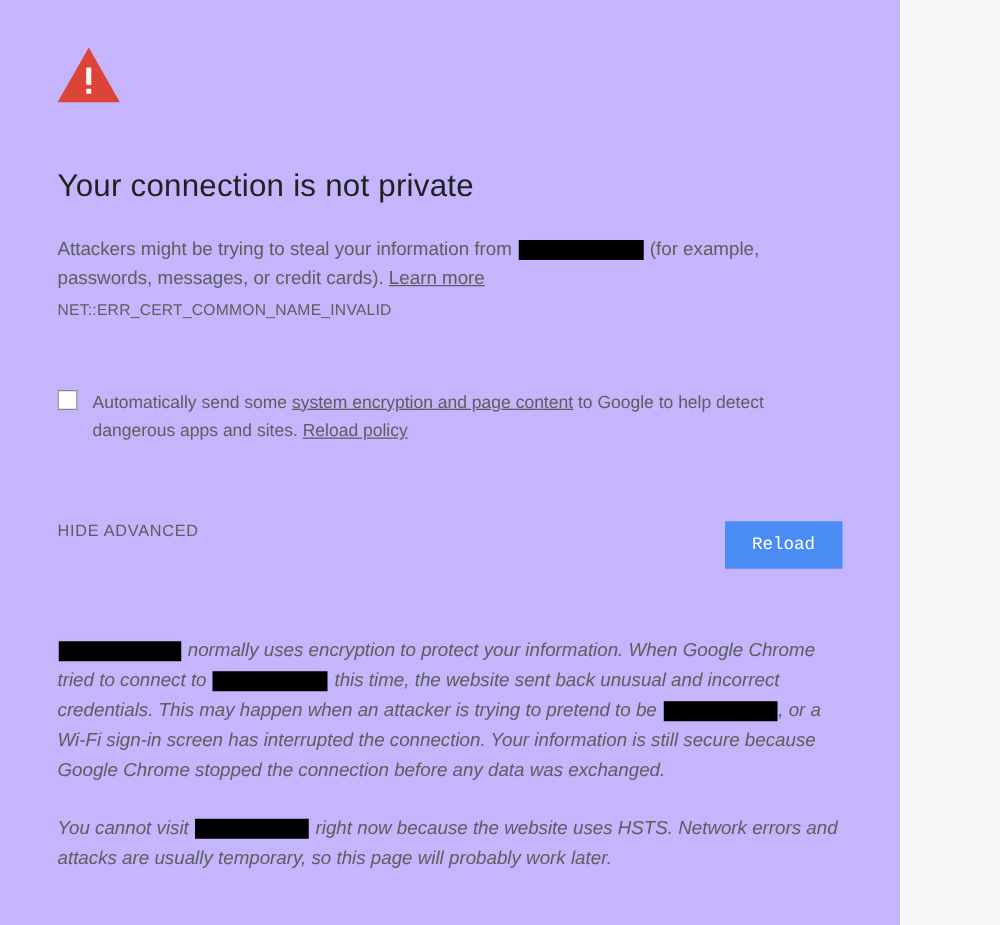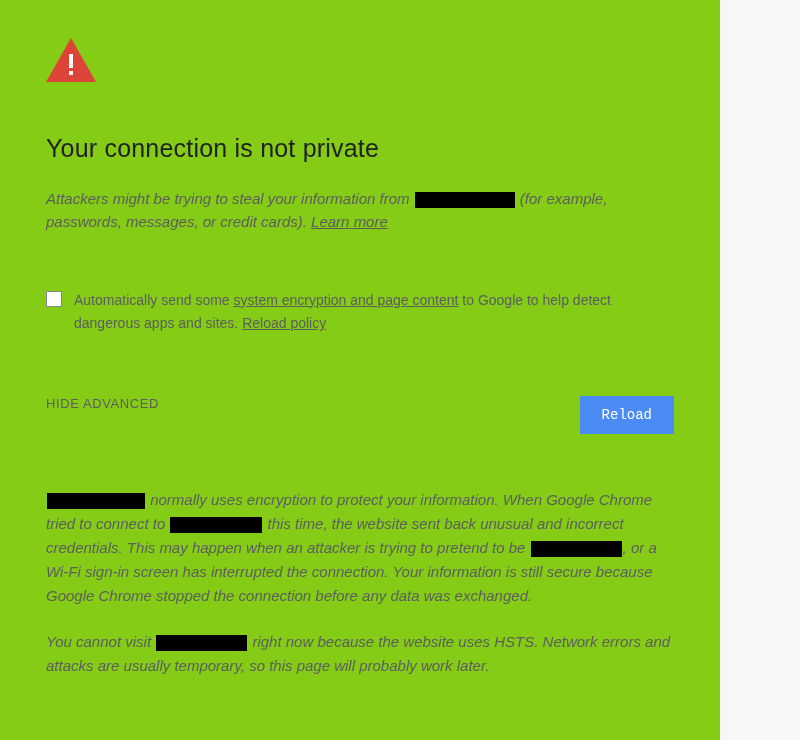--- a/index.html
+++ b/index.html
@@ -8,21 +8,21 @@
       box-sizing: border-box;
     }
     body {
       font-family: 'Segoe UI', Arial, sans-serif;
       background: #f7f7f7;
       width: 800px;
       height: 740px;
       overflow: hidden;
     }
     .page {
-      background: #84cc16;
+      background: #c4b5fd;
       width: 720px;
       height: 740px;
       padding: 38px 46px 0 46px;
     }
     .icon-wrap {
       margin-top: 0;
       margin-bottom: 48px;
     }
     .warning-triangle {
       width: 50px;
@@ -33,21 +33,20 @@
       font-weight: 400;
       color: #212121;
       margin-bottom: 24px;
       letter-spacing: 0.2px;
     }
     .desc {
       font-size: 15px;
       color: #5d5d5d;
       line-height: 1.55;
       margin-bottom: 6px;
-      font-style: italic;
     }
     .redacted {
       display: inline-block;
       background: #000;
       height: 16px;
       vertical-align: middle;
       margin: 0 1px;
     }
     .redacted.w1 { width: 100px; }
     .redacted.w2 { width: 98px; }
@@ -129,20 +128,21 @@
   </div>
 
   <h1>Your connection is not private</h1>
 
   <p class="desc">
     <span>Attackers might be trying to steal your information from</span>
     <span class="redacted w1"></span>
     <span>(for example, passwords, messages, or credit cards). </span><a href="#">Learn more</a>
   </p>
 
+  <div class="error-code">NET::ERR_CERT_COMMON_NAME_INVALID</div>
 
   <div class="checkbox-row">
     <div class="checkbox"></div>
     <div class="checkbox-label">
       <span>Automatically send some </span><a href="#">system encryption and page content</a><span> to Google to help detect dangerous apps and sites. </span><a href="#">Reload policy</a>
     </div>
   </div>
 
   <div class="actions">
     <span class="hide-advanced">HIDE ADVANCED</span>

